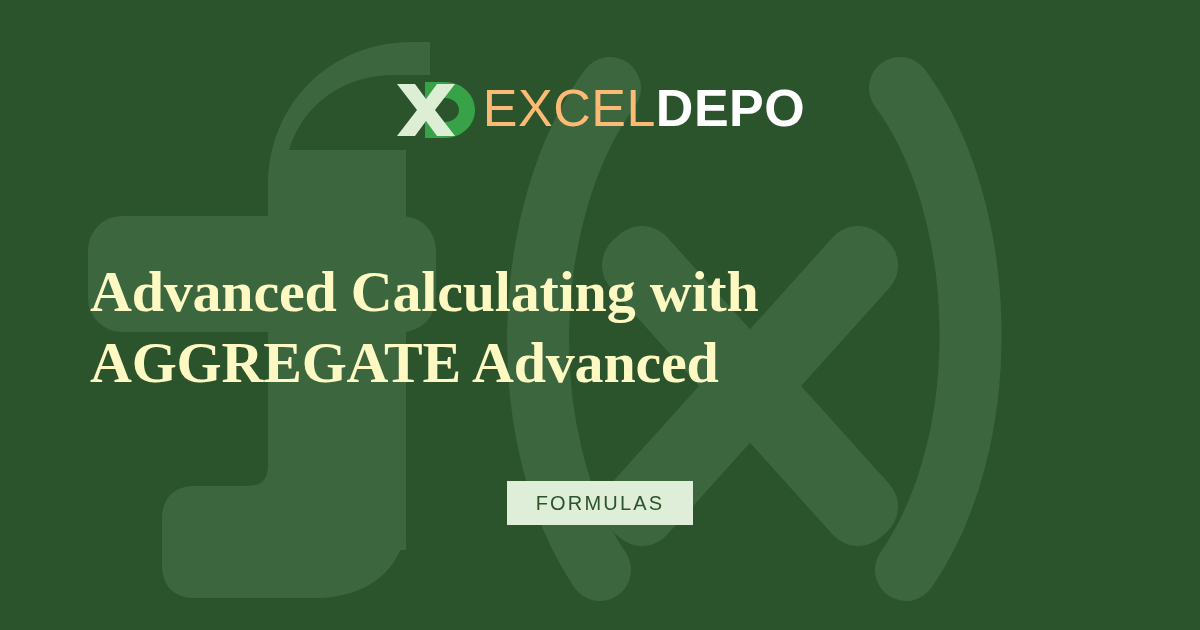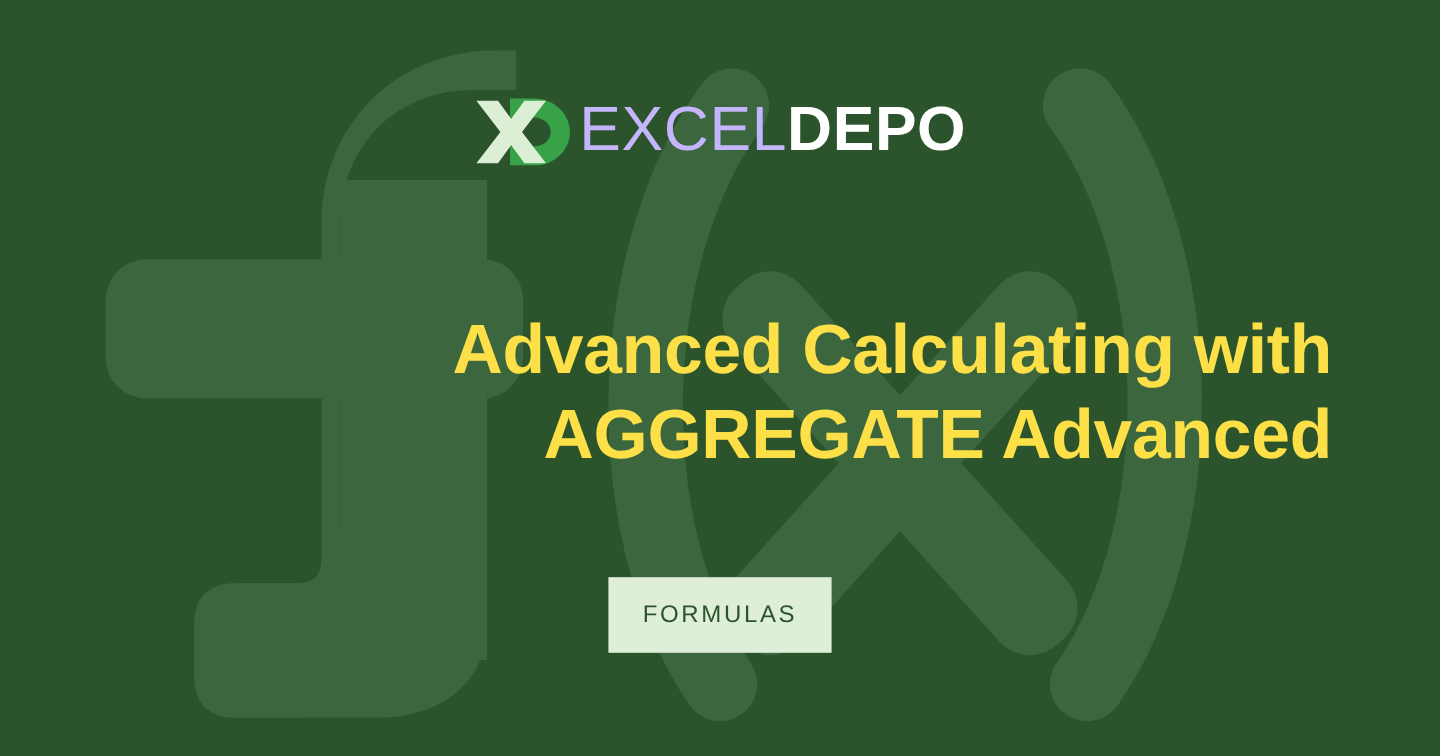--- a/index.html
+++ b/index.html
@@ -45,55 +45,55 @@
     height: 60px;
     margin-right: 2px;
   }
   .logo-word {
     font-size: 52px;
     line-height: 1;
     letter-spacing: 0.5px;
     white-space: pre;
   }
   #logo-excel {
-    color: #c4b5fd;
+    color: #fdba74;
     font-weight: 300;
     font-stretch: semi-condensed;
   }
   #logo-depo {
     color: #ffffff;
     font-weight: 700;
   }
 
   
   #headline {
     position: absolute;
     left: 90px;
     right: 90px;
     top: 218px;
-    text-align: right;
-    color: #fde047;
-    font-family: Liberation Sans, sans-serif;
+    text-align: left;
+    color: #fef9c3;
+    font-family: Liberation Serif, serif;
     font-weight: 700;
     font-size: 58px;
     line-height: 1.22;
     letter-spacing: -0.2px;
   }
   #headline .hl-line {
     display: block;
   }
 
   
   #badge {
     position: absolute;
     left: 50%;
     transform: translateX(-50%);
     top: 481px;
     min-width: 186px;
-    height: 63px;
+    height: 44px;
     box-sizing: border-box;
     background: #dfeed8;
     color: #2b542c;
     display: flex;
     align-items: center;
     justify-content: center;
     padding: 16px 26px;
     font-size: 20px;
     font-weight: 400;
     letter-spacing: 2.2px;

